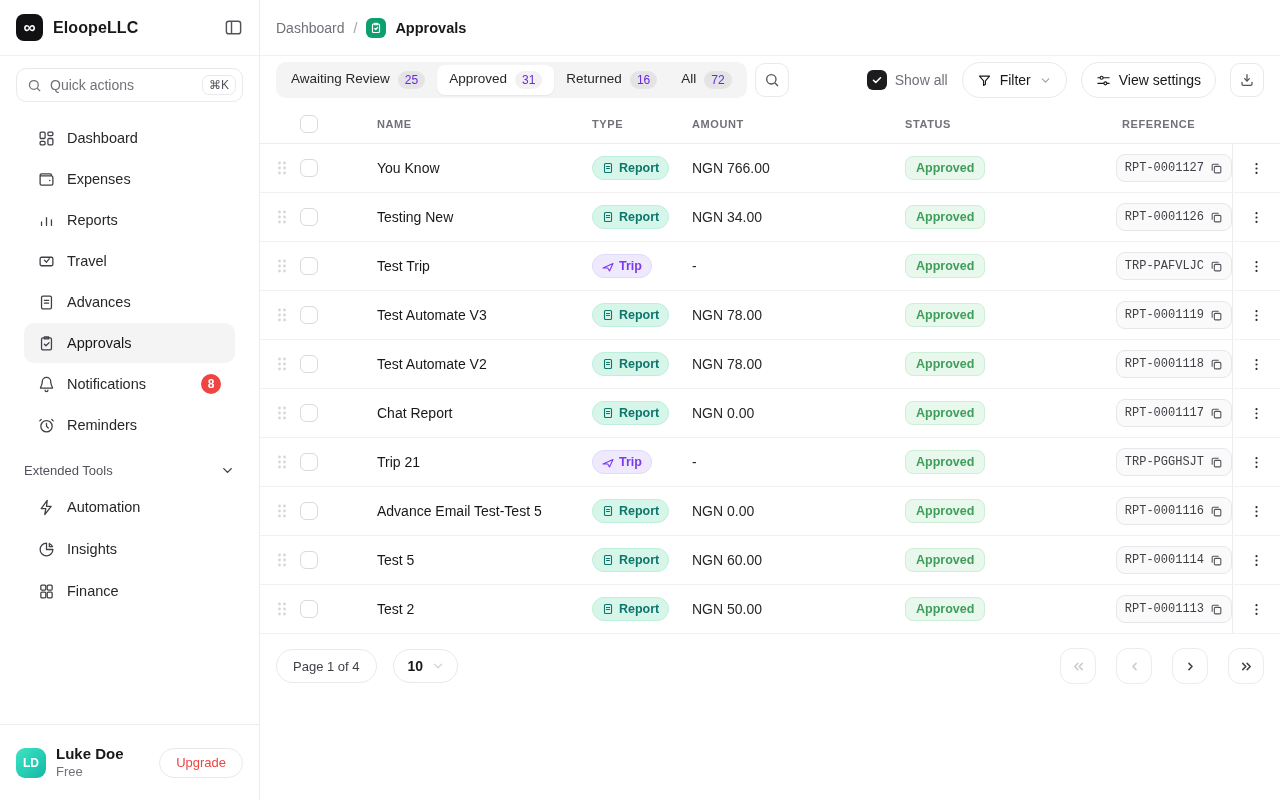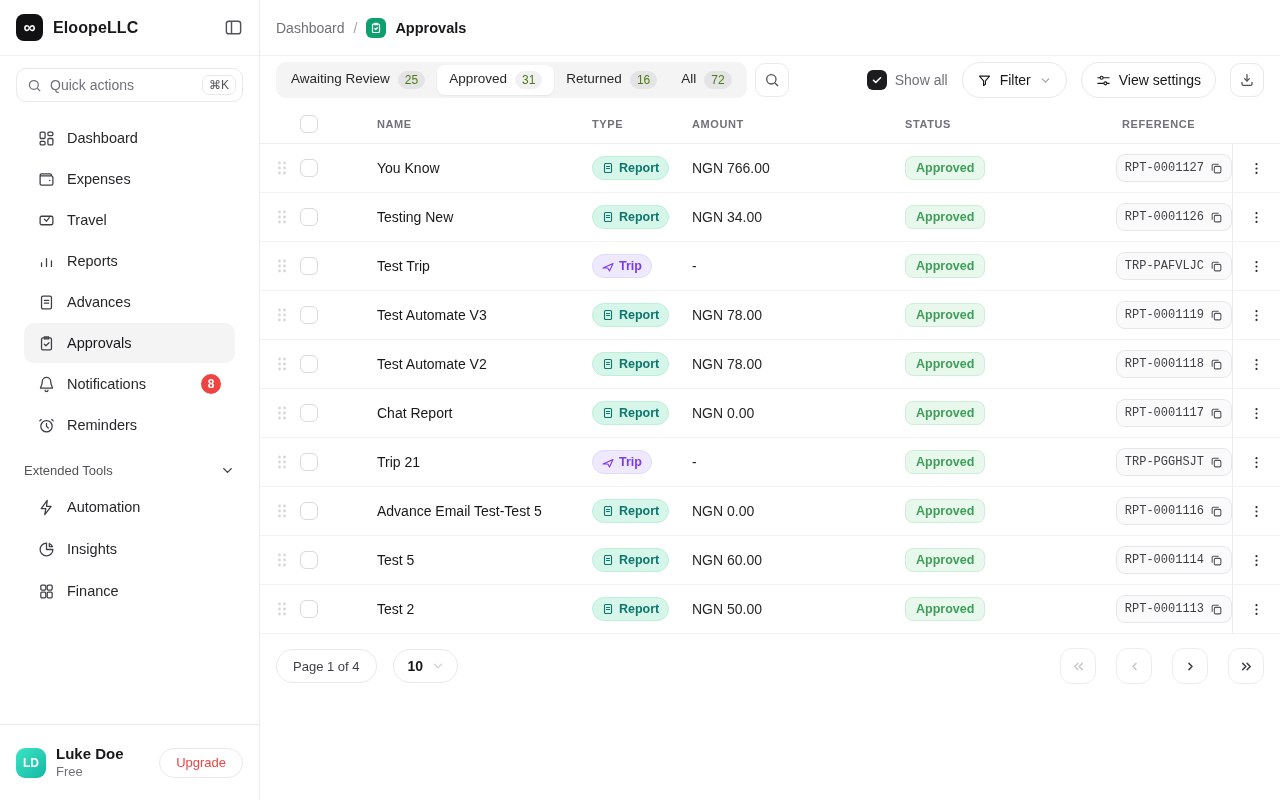--- a/index.html
+++ b/index.html
@@ -48,21 +48,21 @@
   .crumb-parent { font-size:14px; color:#71717a; cursor:pointer; }
   .crumb-sep { font-size:14px; color:#a1a1aa; }
   .crumb-icon { width:20px; height:20px; border-radius:6px; background:#0d9f6e; color:#fff; display:flex; align-items:center; justify-content:center; }
   .crumb-current { font-size:14.5px; font-weight:600; color:#18181b; }
 
   
   .toolbar { height:48px; display:flex; align-items:center; padding:0 16px; gap:8px; }
   .tabs { display:inline-flex; align-items:center; background:#f4f4f5; border-radius:10px; padding:3px; }
   .tab { display:flex; align-items:flex-start; gap:8px; padding:6px 12px; border-radius:8px; cursor:pointer; font-size:13.5px; font-weight:500; color:#27272a; }
   .tab.active { background:#fff; box-shadow:0 1px 2px rgba(0,0,0,.06); }
-  .tab-count { background:#e4e4e7; color:#4d7c0f; border-radius:10px; font-size:12px; font-weight:500; padding:2px 7px; line-height:1.2; }
+  .tab-count { background:#e4e4e7; color:#6d28d9; border-radius:10px; font-size:12px; font-weight:500; padding:2px 7px; line-height:1.2; }
   .tab.active .tab-count { background:#f1f1f3; }
   .icon-btn { width:34px; height:34px; border:1px solid #e9e9eb; border-radius:10px; background:#fff; display:flex; align-items:center; justify-content:center; color:#52525b; cursor:pointer; }
   .toolbar .spacer { flex:1; }
   .right-controls { display:flex; align-items:center; gap:14px; }
   .show-all { display:flex; align-items:center; gap:8px; cursor:pointer; }
   .show-all-box { width:20px; height:20px; border-radius:6px; background:#1c1c1f; color:#fff; display:flex; align-items:center; justify-content:center; }
   .show-all-label { font-size:14px; color:#71717a; }
   .pill-btn { height:36px; padding:0 14px; border:1px solid #e9e9eb; border-radius:18px; background:#fff; display:flex; align-items:center; gap:8px; font-size:14px; color:#18181b; cursor:pointer; font-family:inherit; }
   .pill-btn .chev { color:#a1a1aa; }
 
@@ -140,36 +140,36 @@
       <span>
           <svg width="17" height="17" viewBox="0 0 24 24" fill="none" stroke="currentColor" stroke-width="1.8">
             <path d="M19 7V6a2 2 0 0 0-2-2H5a2 2 0 0 0-2 2v12a2 2 0 0 0 2 2h14a2 2 0 0 0 2-2V9a2 2 0 0 0-2-2H3"></path>
             <circle cx="16.5" cy="13.5" r="1.1" fill="currentColor" stroke="none"></circle>
           </svg>
         </span>
       <span class="nav-label">Expenses</span>
     </div>
     <div class="nav-item">
       <span>
-          <svg width="17" height="17" viewBox="0 0 24 24" fill="none" stroke="currentColor" stroke-width="1.8">
-            <rect x="3" y="6" width="18" height="12" rx="2"></rect>
-            <path d="M9 10l3 3 4-5" stroke-linecap="round" stroke-linejoin="round"></path>
-          </svg>
-        </span>
-      <span class="nav-label">Travel</span>
-    </div>
-    <div class="nav-item">
-      <span>
           <svg width="17" height="17" viewBox="0 0 24 24" fill="none" stroke="currentColor" stroke-width="1.8" stroke-linecap="round">
             <line x1="5" y1="19" x2="5" y2="14"></line>
             <line x1="12" y1="19" x2="12" y2="8"></line>
             <line x1="19" y1="19" x2="19" y2="11"></line>
           </svg>
         </span>
       <span class="nav-label">Reports</span>
+    </div>
+    <div class="nav-item">
+      <span>
+          <svg width="17" height="17" viewBox="0 0 24 24" fill="none" stroke="currentColor" stroke-width="1.8">
+            <rect x="3" y="6" width="18" height="12" rx="2"></rect>
+            <path d="M9 10l3 3 4-5" stroke-linecap="round" stroke-linejoin="round"></path>
+          </svg>
+        </span>
+      <span class="nav-label">Travel</span>
     </div>
     <div class="nav-item">
       <span>
           <svg width="17" height="17" viewBox="0 0 24 24" fill="none" stroke="currentColor" stroke-width="1.8" stroke-linecap="round">
             <rect x="5" y="3" width="14" height="18" rx="2"></rect>
             <line x1="9" y1="9" x2="15" y2="9"></line>
             <line x1="9" y1="13" x2="15" y2="13"></line>
           </svg>
         </span>
       <span class="nav-label">Advances</span>

